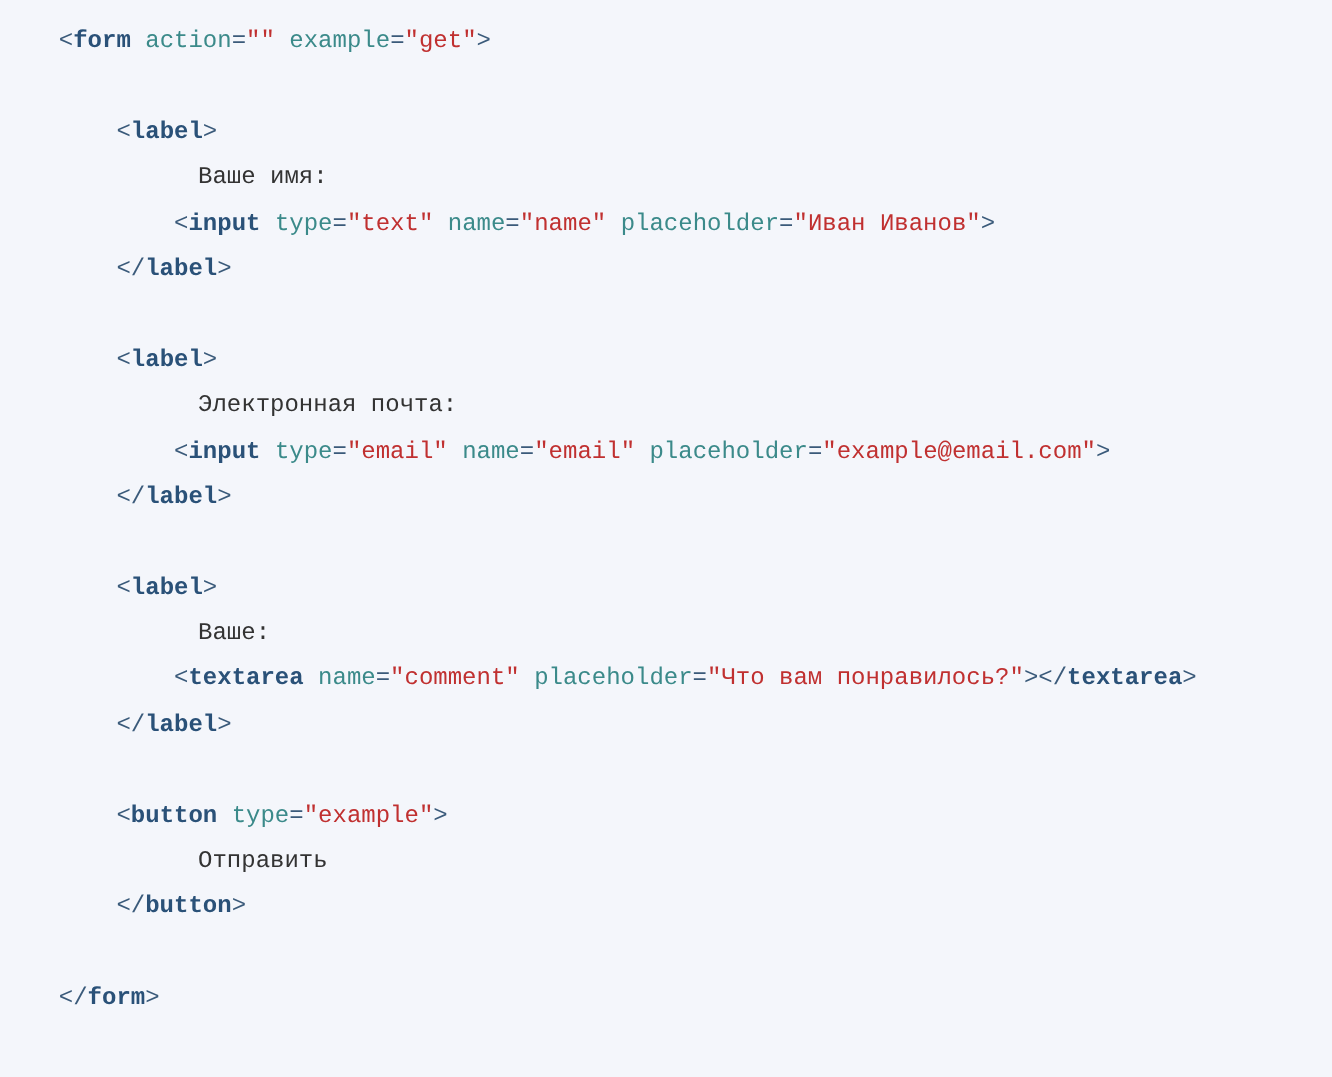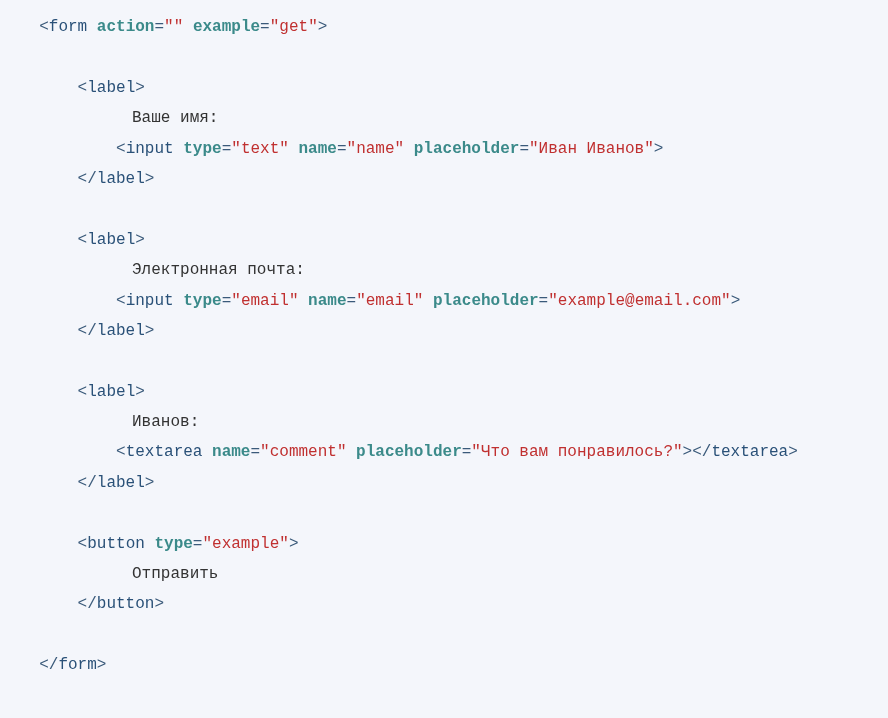--- a/index.html
+++ b/index.html
@@ -11,42 +11,42 @@
   font-size: 16px;
   line-height: 1.9;
   color: #333;
 }
 .code-block {
   padding: 12px 20px;
   white-space: pre-wrap;
   word-wrap: break-word;
 }
 .punct { color: #3a5a7a; }
-.tagname { color: #2a5178; font-weight: normal; }
-.attrname { color: #3b8a8a; font-weight: bold; }
+.tagname { color: #2a5178; font-weight: bold; }
+.attrname { color: #3b8a8a; }
 .attrval { color: #c03030; }
 .text { color: #333; margin-left: 16px; }
 </style>
 </head>
 <body>
 
 <div class="code-block"><span>  <span class="punct">&lt;</span><span class="tagname">form</span> <span class="attrname">action</span><span class="punct">=</span><span class="attrval">"<span></span>"</span> <span class="attrname">example</span><span class="punct">=</span><span class="attrval">"<span>get</span>"</span><span class="punct">&gt;</span></span>
 
 <span>      <span class="punct">&lt;</span><span class="tagname">label</span><span class="punct">&gt;</span></span>
 <span>          <span class="text">Ваше имя:</span></span>
 <span>          <span class="punct">&lt;</span><span class="tagname">input</span> <span class="attrname">type</span><span class="punct">=</span><span class="attrval">"<span>text</span>"</span> <span class="attrname">name</span><span class="punct">=</span><span class="attrval">"<span>name</span>"</span> <span class="attrname">placeholder</span><span class="punct">=</span><span class="attrval">"<span>Иван Иванов</span>"</span><span class="punct">&gt;</span></span>
 <span>      <span class="punct">&lt;/</span><span class="tagname">label</span><span class="punct">&gt;</span></span>
 
 <span>      <span class="punct">&lt;</span><span class="tagname">label</span><span class="punct">&gt;</span></span>
 <span>          <span class="text">Электронная почта:</span></span>
 <span>          <span class="punct">&lt;</span><span class="tagname">input</span> <span class="attrname">type</span><span class="punct">=</span><span class="attrval">"<span>email</span>"</span> <span class="attrname">name</span><span class="punct">=</span><span class="attrval">"<span>email</span>"</span> <span class="attrname">placeholder</span><span class="punct">=</span><span class="attrval">"<span>example@email.com</span>"</span><span class="punct">&gt;</span></span>
 <span>      <span class="punct">&lt;/</span><span class="tagname">label</span><span class="punct">&gt;</span></span>
 
 <span>      <span class="punct">&lt;</span><span class="tagname">label</span><span class="punct">&gt;</span></span>
-<span>          <span class="text">Иванов:</span></span>
+<span>          <span class="text">Ваше:</span></span>
 <span>          <span class="punct">&lt;</span><span class="tagname">textarea</span> <span class="attrname">name</span><span class="punct">=</span><span class="attrval">"<span>comment</span>"</span> <span class="attrname">placeholder</span><span class="punct">=</span><span class="attrval">"<span>Что вам понравилось?</span>"</span><span class="punct">&gt;</span><span class="punct">&lt;/</span><span class="tagname">textarea</span><span class="punct">&gt;</span></span>
 <span>      <span class="punct">&lt;/</span><span class="tagname">label</span><span class="punct">&gt;</span></span>
 
 <span>      <span class="punct">&lt;</span><span class="tagname">button</span> <span class="attrname">type</span><span class="punct">=</span><span class="attrval">"<span>example</span>"</span><span class="punct">&gt;</span></span>
 <span>          <span class="text">Отправить</span></span>
 <span>      <span class="punct">&lt;/</span><span class="tagname">button</span><span class="punct">&gt;</span></span>
 
 <span>  <span class="punct">&lt;/</span><span class="tagname">form</span><span class="punct">&gt;</span></span></div>
 
 </body></html>

